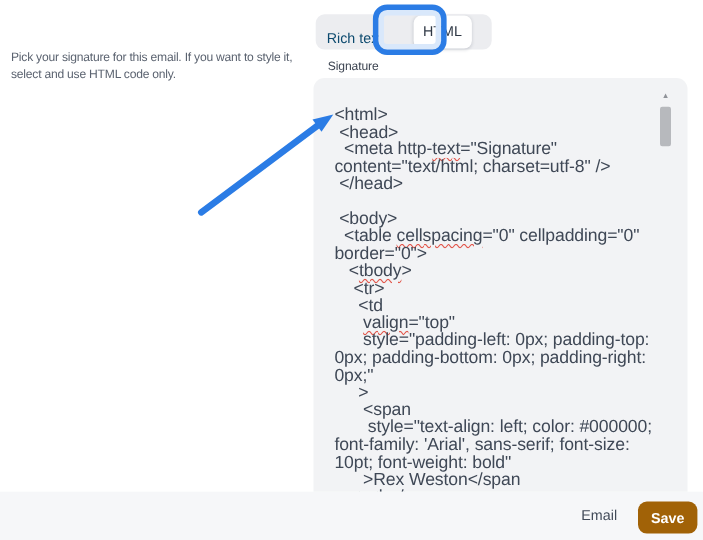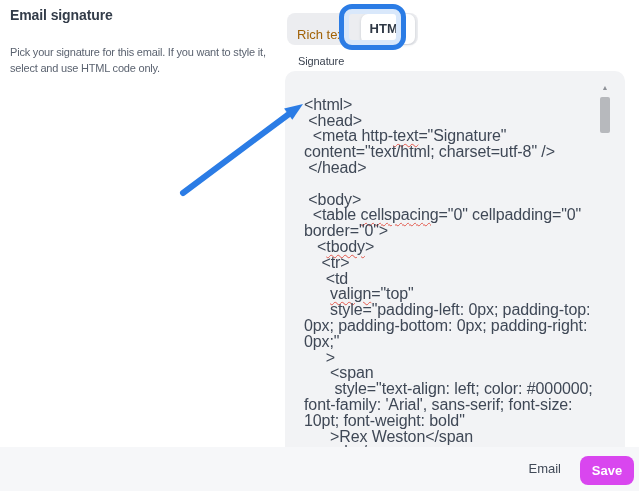--- a/index.html
+++ b/index.html
@@ -26,26 +26,26 @@
   }
 
   
   .toggle-group {
     position: absolute; left: 287px; top: 13px; height: 32px;
     display: flex; align-items: center;
     background: #ecedf0; border-radius: 8px;
   }
   .seg {
     height: 20px; line-height: 32px; padding: 0 10px;
-    font-size: 13px; color: #a16207; cursor: pointer;
+    font-size: 13px; color: #0c4a6e; cursor: pointer;
     border-radius: 8px; white-space: nowrap;
   }
   .seg.selected {
-    background: #ffffff; color: #2f3845; font-weight: 700;
-    height: 30px; line-height: 30px; margin: 3px; padding: 0 9px;
+    background: #ffffff; color: #2f3845; font-weight: 400;
+    height: 30px; line-height: 30px; margin: 18px; padding: 0 9px;
     border-radius: 7px; box-shadow: 0 1px 3px rgba(40,50,70,.18);
   }
 
   
   .annotation-ring {
     position: absolute; left: 339px; top: 4px; width: 67px; height: 46px;
     border: 5px solid #2b7ce5; border-radius: 13px;
     box-shadow: inset 0 0 0 5px #d9e8fb;
     pointer-events: none; z-index: 5;
   }
@@ -96,31 +96,30 @@
     background: #f6f7f9;
   }
   .cancel-btn {
     position: absolute; right: 78px; top: 0; height: 44px; line-height: 44px;
     font-size: 13px; color: #414a58; font-weight: 500; cursor: pointer;
     background: none; border: none;
     font-family: "Liberation Sans", "DejaVu Sans", sans-serif;
   }
   .save-btn {
     position: absolute; right: 5px; top: 9px; width: 54px; height: 29px;
-    background: #d946ef; color: #ffffff; font-size: 13px; font-weight: 600;
+    background: #a16207; color: #ffffff; font-size: 13px; font-weight: 600;
     border: none; border-radius: 8px; cursor: pointer;
     font-family: "Liberation Sans", "DejaVu Sans", sans-serif;
   }
 </style>
 </head>
 <body>
 
 <div class="page">
 
-  <div class="page-title">Email signature</div>
   <div class="page-desc">Pick your signature for this email. If you want to style it, select and use HTML code only.</div>
 
   <div class="toggle-group">
     <div class="seg">Rich text</div>
     <div class="seg selected">HTML</div>
   </div>
 
   <div class="annotation-ring"></div>
 
   <div class="sig-label">Signature</div>

